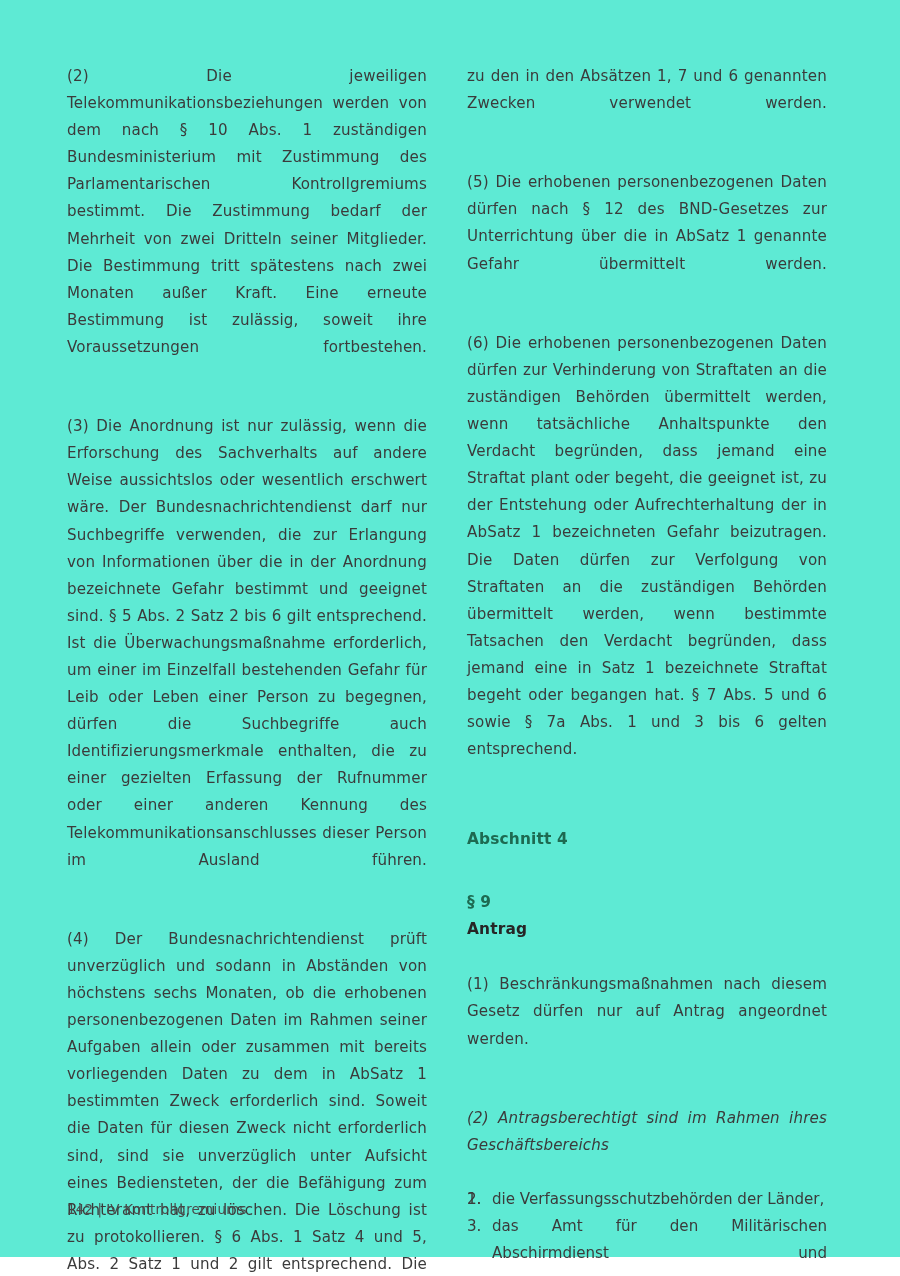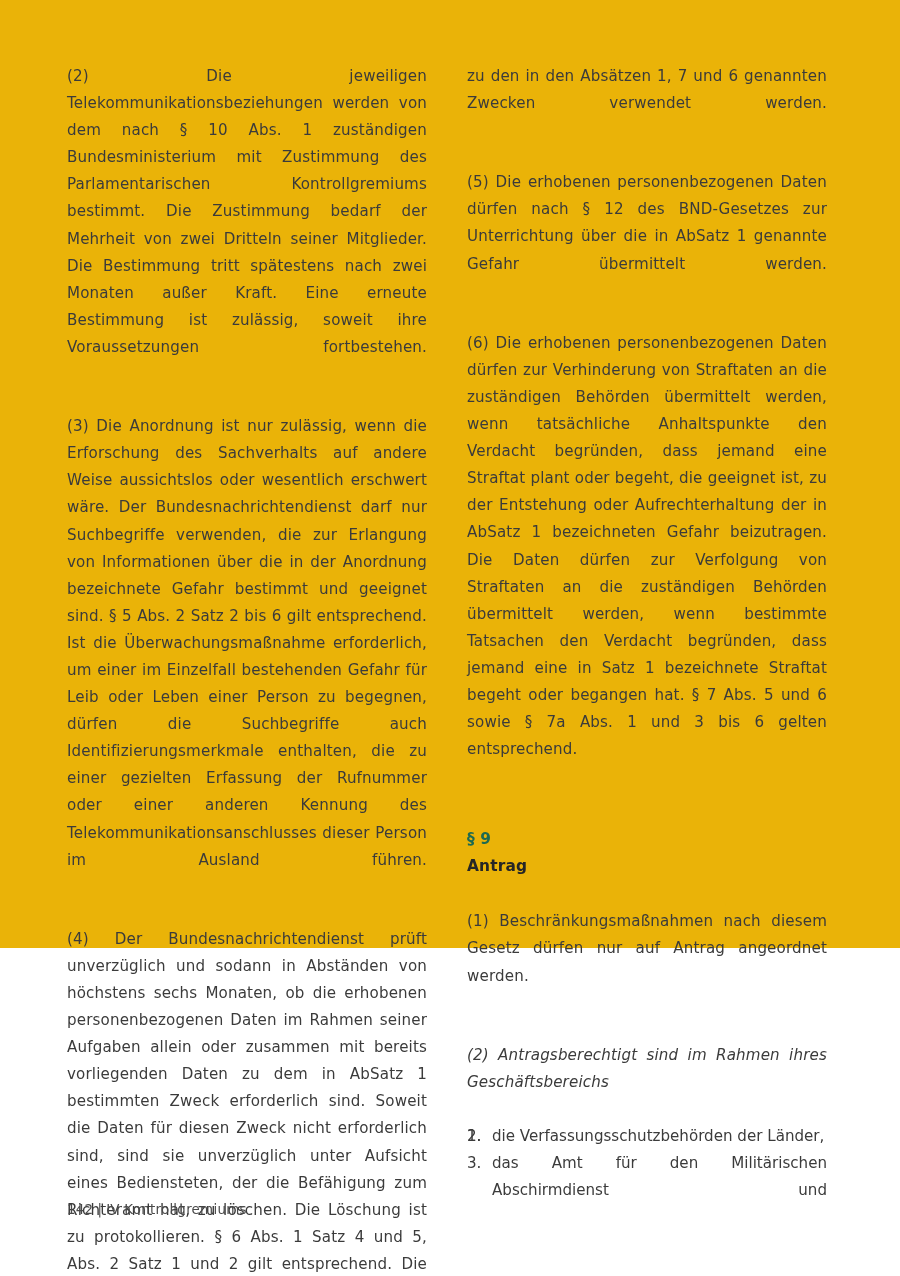--- a/index.html
+++ b/index.html
@@ -14,22 +14,22 @@
     position: relative;
     font-family: "DejaVu Sans", "Liberation Sans", sans-serif;
     color: #3b3b3b;
     overflow: hidden;
   }
   #page {
     position: absolute;
     left: 0;
     top: 0;
     width: 900px;
-    height: 948px;
-    background: #eab308;
+    height: 1257px;
+    background: #5eead4;
   }
   #columns {
     position: absolute;
     left: 67px;
     top: 63px;
     width: 760px;
     height: 1090px;
     display: flex;
     flex-direction: row;
     justify-content: space-between;
@@ -124,20 +124,21 @@
       <p class="para">(3) Die Anordnung ist nur zulässig, wenn die Erforschung des Sachverhalts auf andere Weise aussichtslos oder wesentlich erschwert wäre. Der Bundesnachrichtendienst darf nur Suchbegriffe verwenden, die zur Erlangung von Informationen über die in der Anordnung bezeichnete Gefahr bestimmt und geeignet sind. § 5 Abs. 2 Satz 2 bis 6 gilt entsprechend. Ist die Überwachungsmaßnahme erforderlich, um einer im Einzelfall bestehenden Gefahr für Leib oder Leben einer Person zu begegnen, dürfen die Suchbegriffe auch Identifizierungsmerkmale enthalten, die zu einer gezielten Erfassung der Rufnummer oder einer anderen Kennung des Telekommunikationsanschlusses dieser Person im Ausland führen.</p>
       <p class="para nostretch">(4) Der Bundesnachrichtendienst prüft unverzüglich und sodann in Abständen von höchstens sechs Monaten, ob die erhobenen personenbezogenen Daten im Rahmen seiner Aufgaben allein oder zusammen mit bereits vorliegenden Daten zu dem in AbSatz 1 bestimmten Zweck erforderlich sind. Soweit die Daten für diesen Zweck nicht erforderlich sind, sind sie unverzüglich unter Aufsicht eines Bediensteten, der die Befähigung zum Richteramt hat, zu löschen. Die Löschung ist zu protokollieren. § 6 Abs. 1 Satz 4 und 5, Abs. 2 Satz 1 und 2 gilt entsprechend. Die Daten dürfen nur</p>
     </div>
 
     <div class="column" id="right-col">
       <p class="para">zu den in den Absätzen 1, 7 und 6 genannten Zwecken verwendet werden.</p>
       <p class="para">(5) Die erhobenen personenbezogenen Daten dürfen nach § 12 des BND-Gesetzes zur Unterrichtung über die in AbSatz 1 genannte Gefahr übermittelt werden.</p>
       <p class="para">(6) Die erhobenen personenbezogenen Daten dürfen zur Verhinderung von Straftaten an die zuständigen Behörden übermittelt werden, wenn tatsächliche Anhaltspunkte den Verdacht begründen, dass jemand eine Straftat plant oder begeht, die geeignet ist, zu der Entstehung oder Aufrechterhaltung der in AbSatz 1 bezeichneten Gefahr beizutragen. Die Daten dürfen zur Verfolgung von Straftaten an die zuständigen Behörden übermittelt werden, wenn bestimmte Tatsachen den Verdacht begründen, dass jemand eine in Satz 1 bezeichnete Straftat begeht oder begangen hat. § 7 Abs. 5 und 6 sowie § 7a Abs. 1 und 3 bis 6 gelten entsprechend.</p>
 
       <div class="section-block spaced-top">
+        <h2 class="section-kicker">Abschnitt 4</h2>
       </div>
 
       <div class="section-block spaced-top">
         <h2 class="section-kicker">§ 9</h2>
         <h2 class="section-title">Antrag</h2>
       </div>
 
       <p class="para">(1) Beschränkungsmaßnahmen nach diesem Gesetz dürfen nur auf Antrag angeordnet werden.</p>
       <p class="para nostretch" style="margin-bottom:0;font-style:italic;">(2) Antragsberechtigt sind im Rahmen ihres Geschäftsbereichs</p>
 

